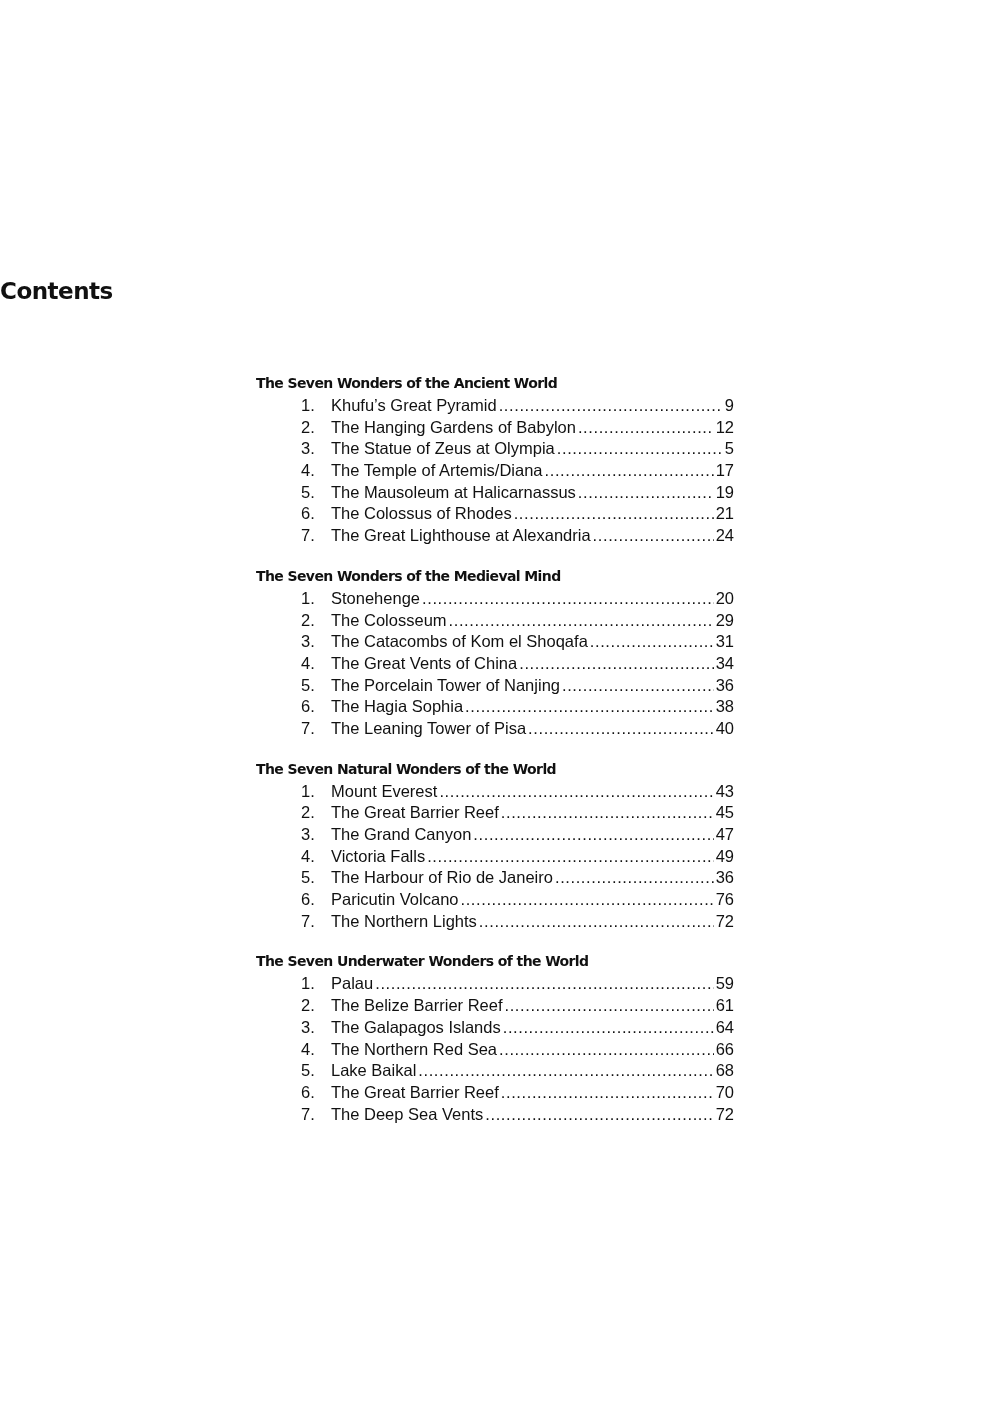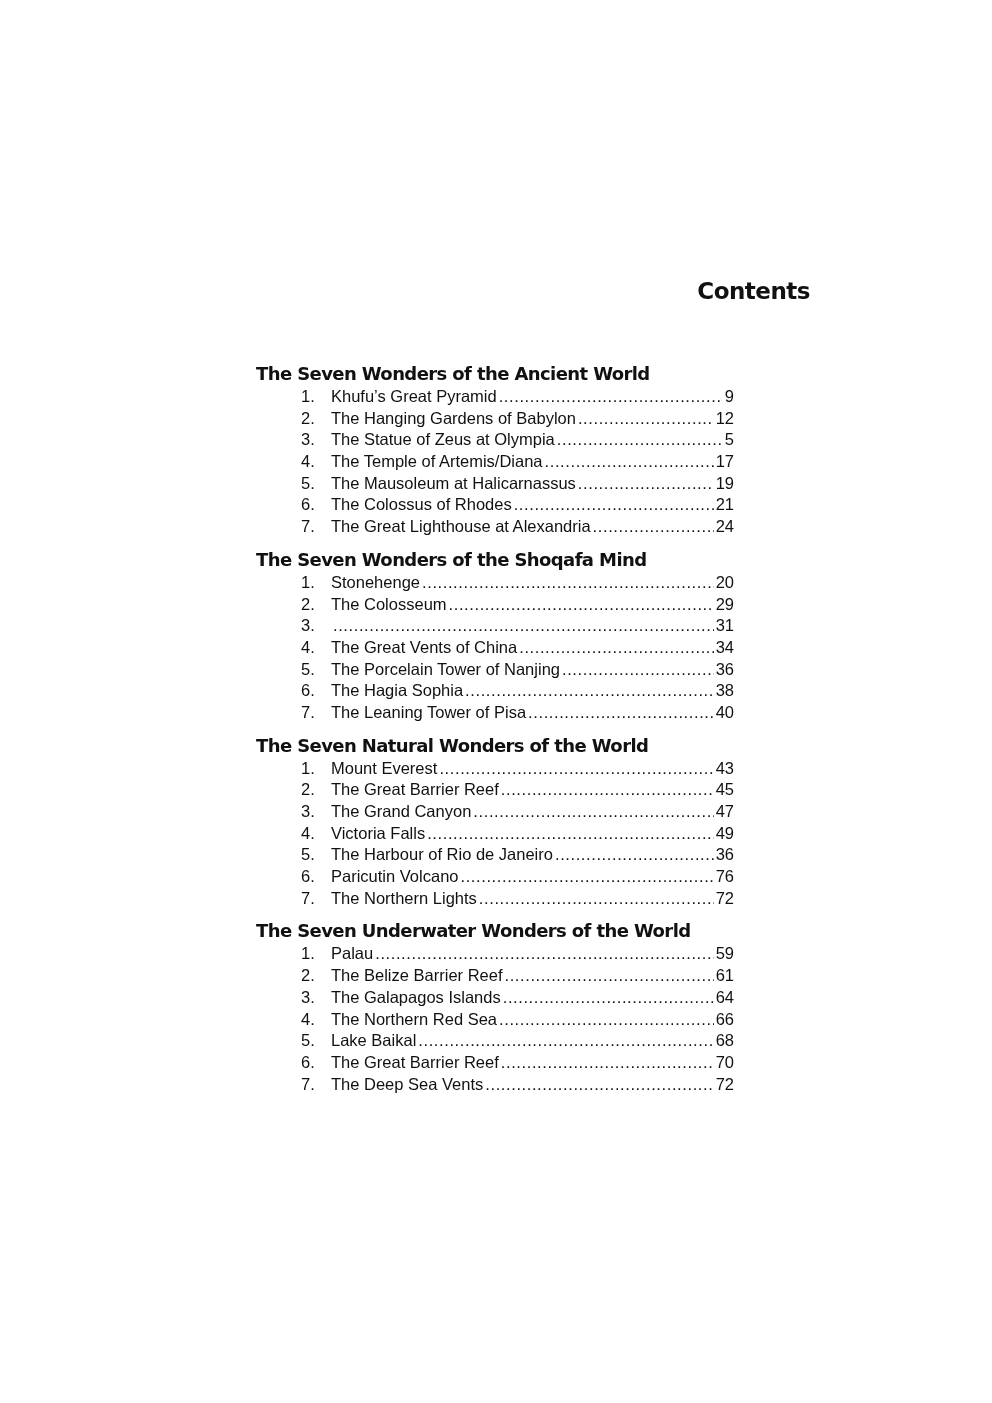--- a/index.html
+++ b/index.html
@@ -1,21 +1,21 @@
 <!DOCTYPE html>
 <html><head>
 <meta charset="utf-8">
 <style>
   html, body { margin:0; padding:0; background:#ffffff; }
   body { width:992px; height:1403px; position:relative; overflow:hidden; color:#111; }
-  .title { position:absolute; top:278px; left:0; width:810px; text-align:right;
+  .title { position:absolute; top:278px; left:0; width:810px; text-align:left;
     font-family:"DejaVu Sans", sans-serif; font-weight:bold; font-size:23px; letter-spacing:-0.5px; }
   .toc { position:absolute; left:256px; top:354px; width:478px; }
-  .section-heading { font-family:"DejaVu Sans", sans-serif; font-weight:bold; font-size:18px;
-    letter-spacing:-0.6px; height:24px; line-height:24px; margin-top:8px; }
+  .section-heading { font-family:"DejaVu Sans", sans-serif; font-weight:bold; font-size:14px;
+    letter-spacing:-0.6px; height:24px; line-height:24px; margin-top:17px; }
   .section { margin-bottom:10px; }
   .entry { display:flex; align-items:baseline; height:21.7px; line-height:21.7px;
     font-family:"Liberation Sans", sans-serif; font-size:16.5px; padding-left:45px; }
   .num { width:30px; flex:none; }
   .label { flex:none; white-space:nowrap; }
   .leader { flex:1; overflow:hidden; white-space:nowrap; margin:0 2px; }
   .leader::after { content:"......................................................................................................................................"; letter-spacing:0.6px; }
   .page { flex:none; text-align:right; }
 </style>
 </head>
@@ -63,35 +63,36 @@
         <span class="page">21</span>
       </div>
       <div class="entry">
         <span class="num">7.</span>
         <span class="label">The Great Lighthouse at Alexandria</span>
         <span class="leader"></span>
         <span class="page">24</span>
       </div>
     </div>
     <div class="section">
-      <div class="section-heading">The Seven Wonders of the Shoqafa Mind</div>
+      <div class="section-heading">The Seven Wonders of the Medieval Mind</div>
       <div class="entry">
         <span class="num">1.</span>
         <span class="label">Stonehenge</span>
         <span class="leader"></span>
         <span class="page">20</span>
       </div>
       <div class="entry">
         <span class="num">2.</span>
         <span class="label">The Colosseum</span>
         <span class="leader"></span>
         <span class="page">29</span>
       </div>
       <div class="entry">
         <span class="num">3.</span>
+        <span class="label">The Catacombs of Kom el Shoqafa</span>
         <span class="leader"></span>
         <span class="page">31</span>
       </div>
       <div class="entry">
         <span class="num">4.</span>
         <span class="label">The Great Vents of China</span>
         <span class="leader"></span>
         <span class="page">34</span>
       </div>
       <div class="entry">

